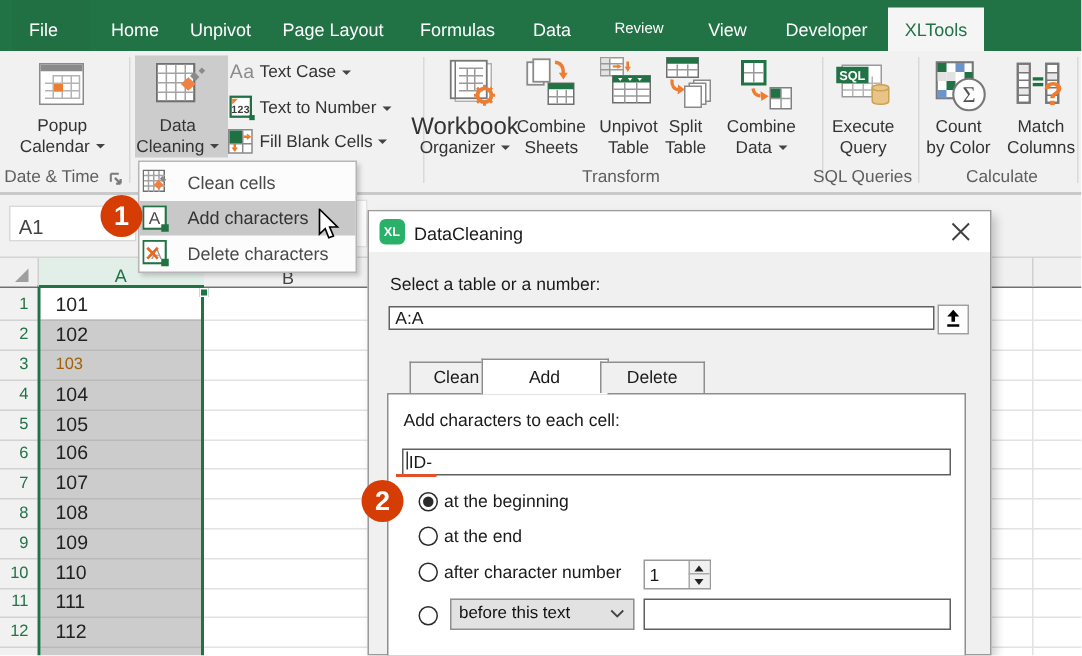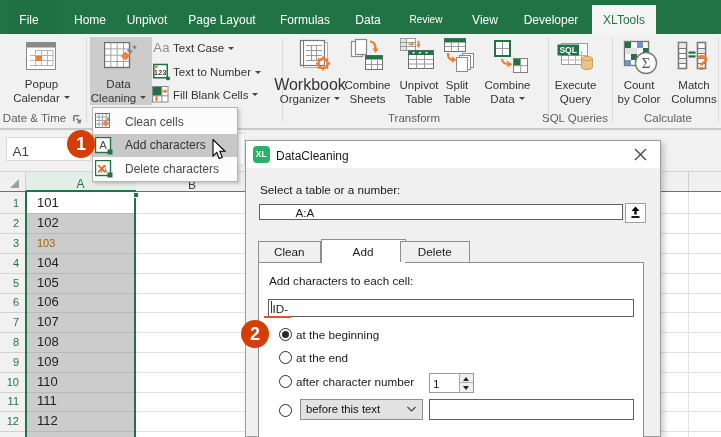--- a/index.html
+++ b/index.html
@@ -313,29 +313,29 @@
   </svg>
 <div class="ab" style="left:244.5px;top:140px;width:416px;height:297px;background:#f0f0f0;border:1px solid #9b9b9b;box-sizing:border-box;box-shadow:3px 3px 6px rgba(0,0,0,0.2);"></div>
 <div class="ab" style="left:245.5px;top:141px;width:414px;height:27px;background:#fff;"></div>
 <div class="ab ct" style="left:253px;top:146px;width:16.5px;height:16.5px;background:#29b169;border-radius:4px;color:#fff;font-size:8.5px;font-weight:bold;">XL</div>
 <div class="ab" style="left:276px;top:148.5px;font-size:12px;color:#1a1a1a;white-space:nowrap;">DataCleaning</div>
 <svg class="ab" style="left:634px;top:148px" width="13" height="13">
     <path d="M1,1 L12,12 M12,1 L1,12" stroke="#404040" stroke-width="1.3"></path>
   </svg>
 <div class="ab" style="left:260px;top:182.5px;font-size:11.7px;color:#1a1a1a;white-space:nowrap;">Select a table or a number:</div>
 <div class="ab" style="left:259px;top:204px;width:364px;height:15.5px;background:#fff;border:1px solid #616161;box-sizing:border-box;"></div>
-<div class="ab" style="left:263.5px;top:205.5px;font-size:11.7px;color:#1a1a1a;white-space:nowrap;margin-left:32px;">A:A</div>
+<div class="ab" style="left:263.5px;top:205.5px;font-size:11.7px;color:#1a1a1a;white-space:nowrap;">A:A</div>
 <div class="ab" style="left:625px;top:202.5px;width:20.5px;height:20.5px;background:#fdfdfd;border:1px solid #a0a0a0;box-sizing:border-box;"></div>
 <svg class="ab" style="left:629px;top:206px" width="13" height="13">
     <path d="M2.5,11 h8" stroke="#000" stroke-width="1.8"></path>
     <path d="M6.5,8.5 v-4" stroke="#000" stroke-width="2.4"></path>
     <polygon points="2.5,5 6.5,0.5 10.5,5" fill="#000"></polygon>
   </svg>
 <div class="ab" style="left:258px;top:261.5px;width:386px;height:176px;background:#fff;border:1px solid #8e8e8e;box-sizing:border-box;"></div>
-<div class="ab ct" style="left:258px;top:241px;width:62.5px;height:20.5px;background:#f0f0f0;border:1px solid #8e8e8e;border-bottom:none;box-sizing:border-box;font-size:11.7px;color:#1a1a1a;">Clean</div>
+<div class="ab ct" style="left:273px;top:241px;width:62.5px;height:20.5px;background:#f0f0f0;border:1px solid #8e8e8e;border-bottom:none;box-sizing:border-box;font-size:11.7px;color:#1a1a1a;">Clean</div>
 <div class="ab ct" style="left:320.5px;top:238.5px;width:85px;height:24px;background:#fff;border:1px solid #8e8e8e;border-bottom:none;box-sizing:border-box;font-size:11.7px;color:#1a1a1a;">Add</div>
 <div class="ab ct" style="left:400px;top:241px;width:69.5px;height:20.5px;background:#f0f0f0;border:1px solid #8e8e8e;border-bottom:none;box-sizing:border-box;font-size:11.7px;color:#1a1a1a;">Delete</div>
 <div class="ab" style="left:269px;top:273.5px;font-size:11.7px;color:#1a1a1a;white-space:nowrap;">Add characters to each cell:</div>
 <div class="ab" style="left:268px;top:298.5px;width:366px;height:18.5px;background:#fff;border:1px solid #5f5f5f;box-sizing:border-box;"></div>
 <div class="ab" style="left:272.5px;top:301.5px;font-size:11.7px;color:#1a1a1a;white-space:nowrap;">ID-</div>
 <div class="ab" style="left:271px;top:301px;width:1px;height:12px;background:#333;"></div>
 <div class="ab" style="left:264px;top:315.5px;width:27px;height:2.5px;background:#e2502a;"></div>
 <div class="ab" style="left:278.5px;top:327.5px;width:13px;height:13px;border:1.4px solid #2b2b2b;border-radius:50%;background:#fff;box-sizing:border-box;"></div>
 <div class="ab" style="left:281.5px;top:330.5px;width:7px;height:7px;border-radius:50%;background:#2b2b2b;"></div>
 <div class="ab" style="left:278.5px;top:351.0px;width:13px;height:13px;border:1.4px solid #2b2b2b;border-radius:50%;background:#fff;box-sizing:border-box;"></div>

